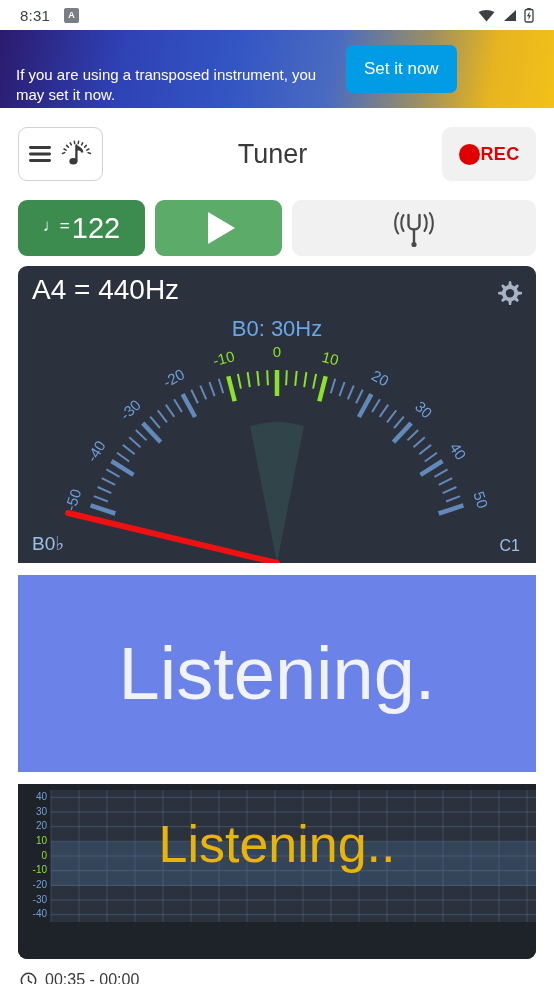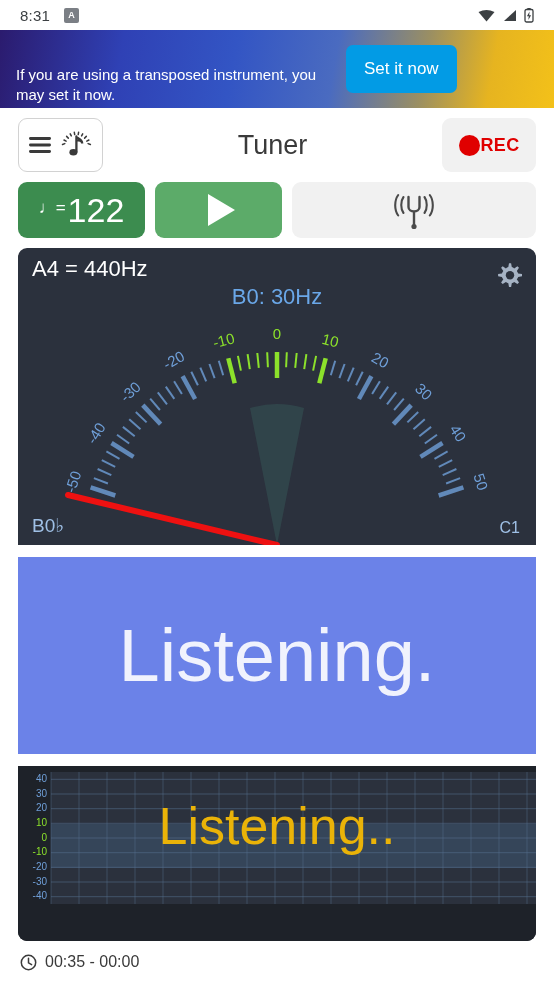--- a/index.html
+++ b/index.html
@@ -46,21 +46,21 @@
   }
   .banner-btn {
     background: #029be5; color: #ffffff;
     font-size: 17px; border-radius: 7px;
     padding: 14px 18px; white-space: nowrap;
     border: none; font-family: inherit; cursor: pointer;
   }
 
   
   .toolbar {
-    height: 74px; display: flex; align-items: center;
+    height: 92px; display: flex; align-items: center;
     padding: 0 18px; background: #fff;
   }
   .menu-btn {
     width: 85px; height: 54px;
     border: 1px solid #d2d2d2; border-radius: 9px;
     background: #fff; display: flex; align-items: center;
     justify-content: center; gap: 5px; cursor: pointer;
   }
   .app-title {
     flex: 1; text-align: center;
@@ -77,21 +77,21 @@
 
   
   .transport { display: flex; gap: 10px; padding: 0 18px 10px; }
   .bpm-btn {
     background: #3c8c4f; border-radius: 9px;
     width: 127px; height: 56px;
     display: flex; align-items: center; justify-content: center;
     gap: 2px; cursor: pointer; border: none;
   }
   .bpm-note { color: #fff; font-size: 17px; line-height: 1; margin-bottom: 5px; }
-  .bpm-val  { color: #fff; font-size: 34px; line-height: 1; font-weight: 400; }
+  .bpm-val  { color: #fff; font-size: 29px; line-height: 1; font-weight: 400; }
   .play-btn {
     background: #5cab69; border-radius: 9px;
     width: 127px; height: 56px;
     display: flex; align-items: center; justify-content: center;
     cursor: pointer; border: none;
   }
   .play-tri {
     width: 0; height: 0;
     border-left: 27px solid #fff;
     border-top: 16px solid transparent;
@@ -109,28 +109,28 @@
   .tuner-panel {
     position: relative;
     margin: 0 18px;
     height: 297px;
     background: #2b313d;
     border-radius: 9px 9px 0 0;
     overflow: hidden;
   }
   .ref-label {
     position: absolute; left: 14px; top: 8px;
-    color: #ffffff; font-size: 22px;
+    color: #ffffff; font-size: 28px;
   }
   .gear-btn {
     position: absolute; right: 12px; top: 12px;
     width: 30px; height: 30px; cursor: pointer;
   }
   .note-freq {
-    position: absolute; top: 36px; width: 100%;
+    position: absolute; top: 50px; width: 100%;
     text-align: center; color: #6aa7e8; font-size: 22px;
   }
   .gauge-svg { position: absolute; left: 0; top: 0; }
 
   
   .listen-panel {
     margin: 12px 18px; height: 197px;
     background: #6b82e8;
     display: flex; align-items: center; justify-content: center;
   }

